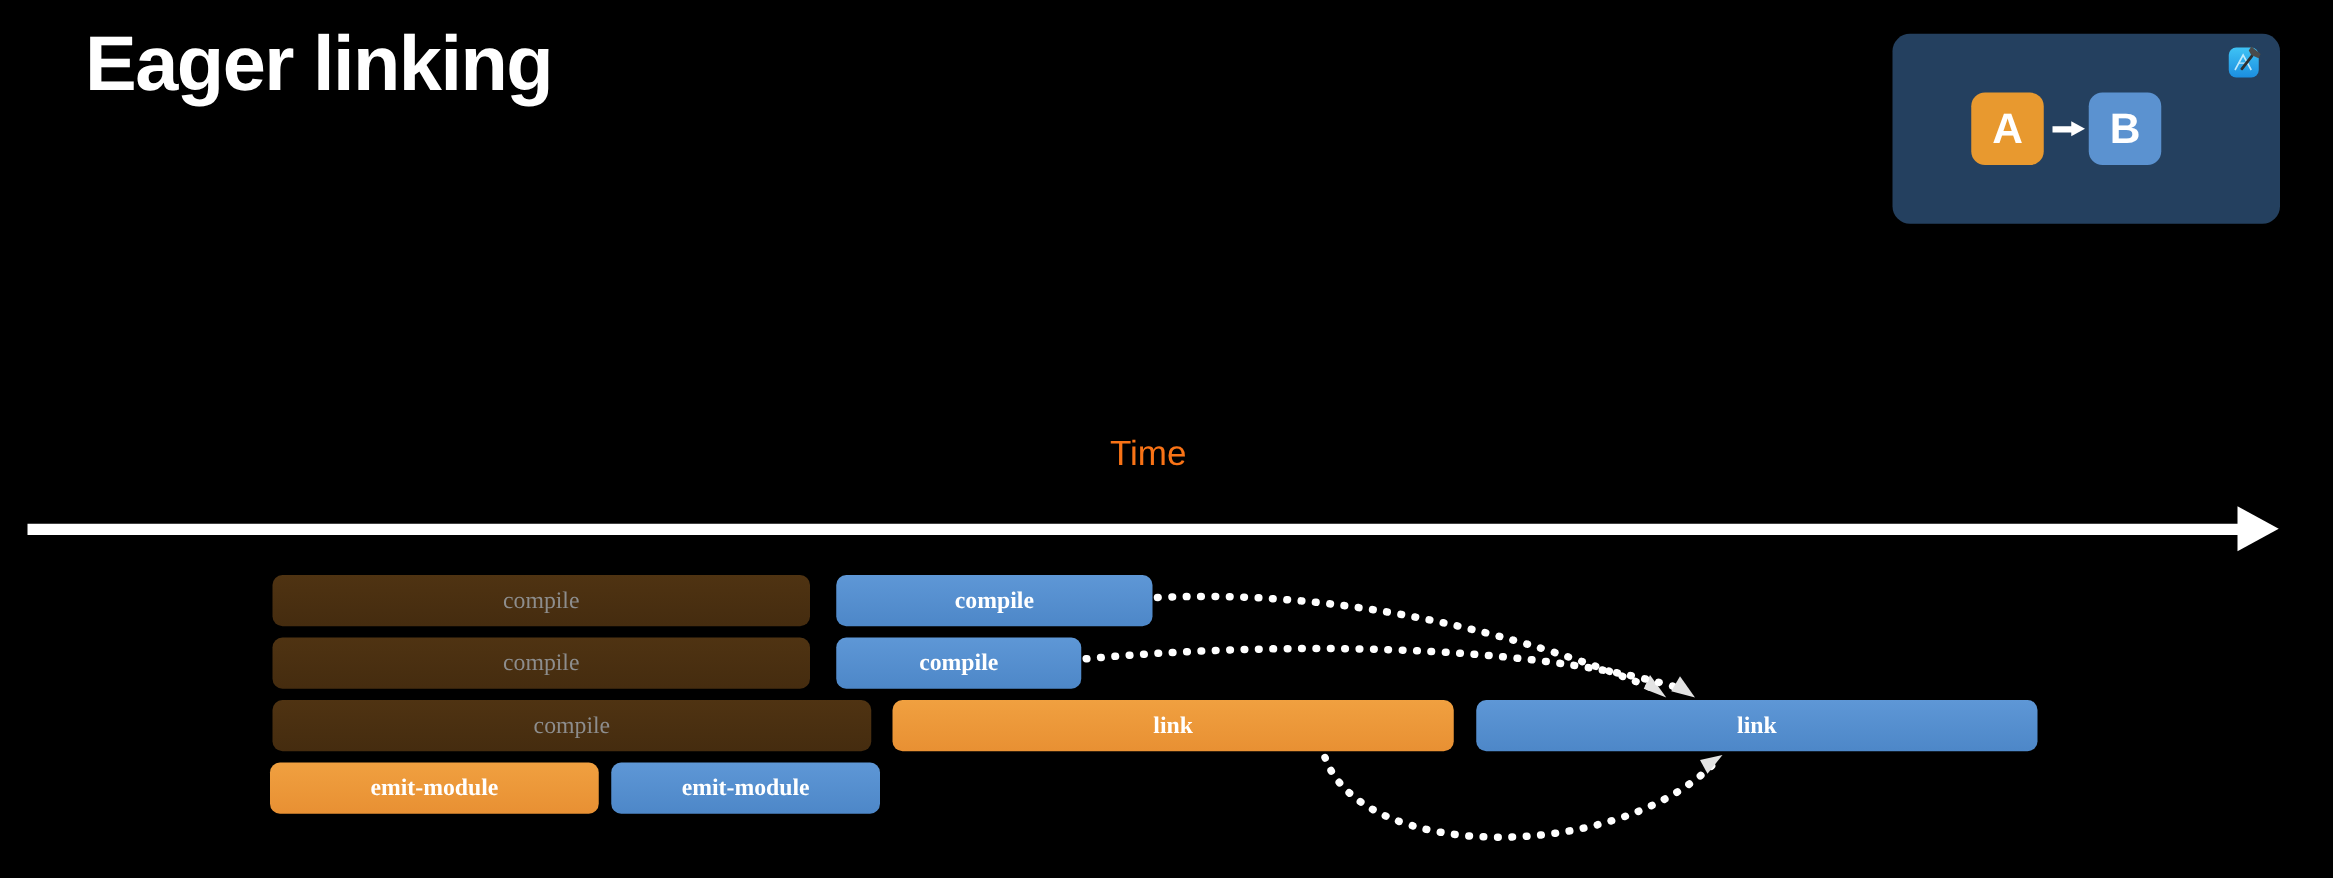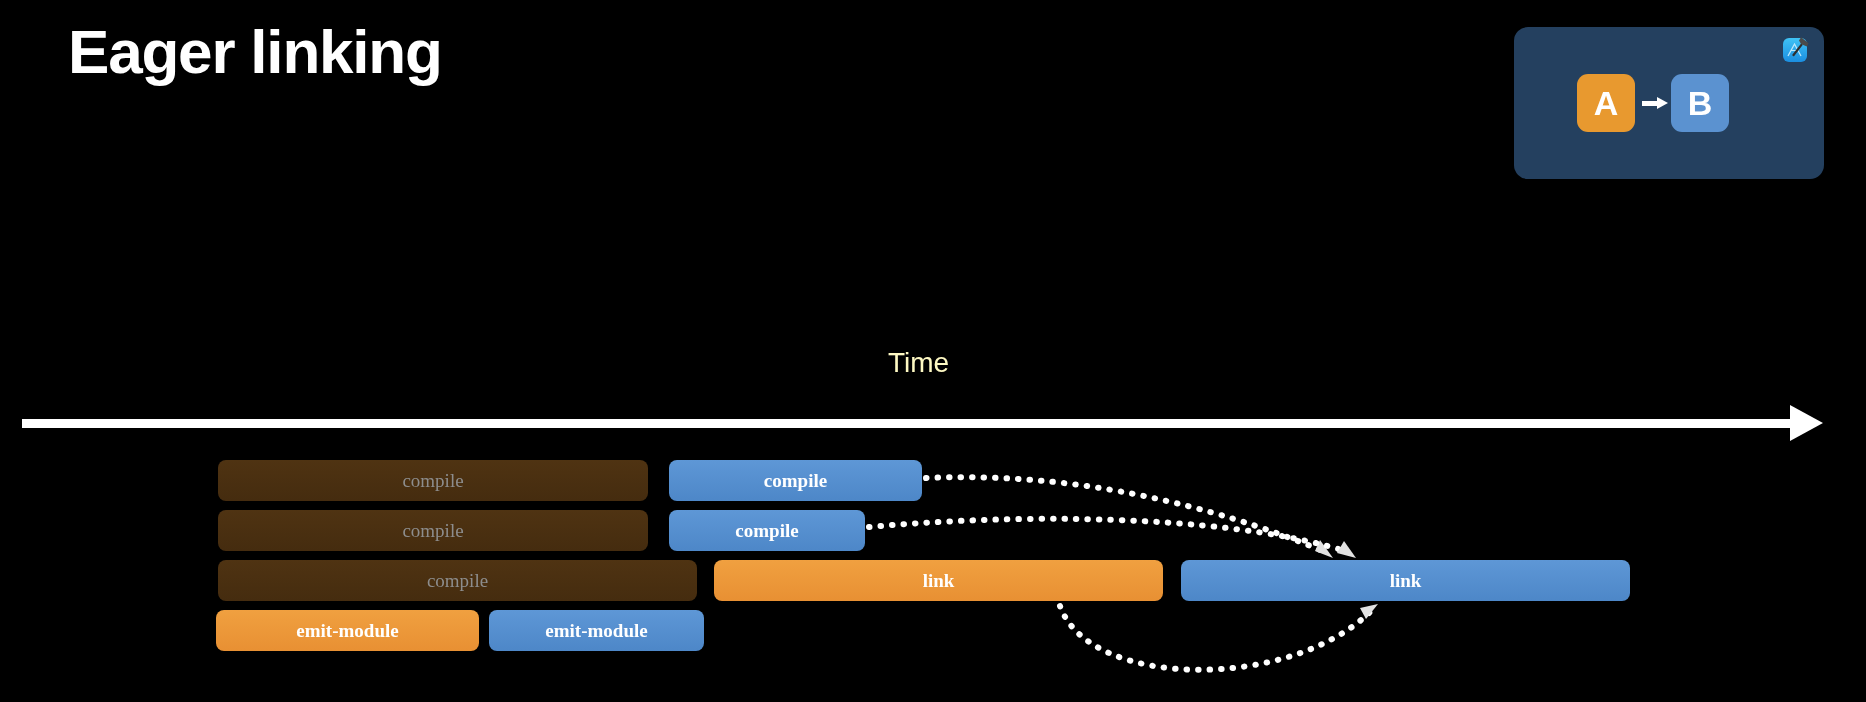--- a/index.html
+++ b/index.html
@@ -98,21 +98,21 @@
     width: 30px;
     height: 30px;
   }
 
   
   #time-label {
     position: absolute;
     left: 888px;
     top: 347px;
     font-size: 28px;
-    color: #fef9c3;
+    color: #f97316;
   }
   #time-axis-line {
     position: absolute;
     left: 22px;
     top: 419px;
     width: 1772px;
     height: 9px;
     background: #ffffff;
   }
   #time-axis-head {

